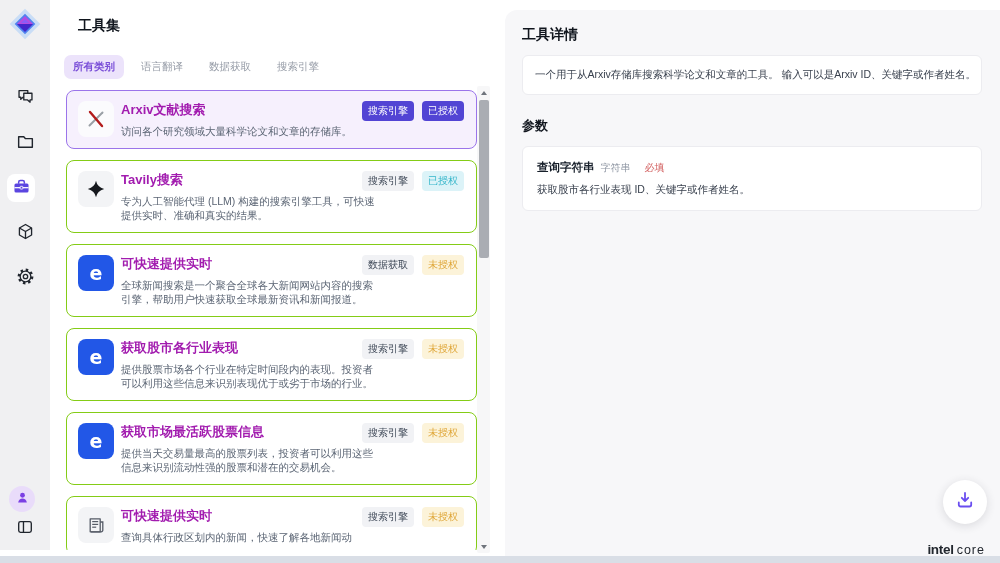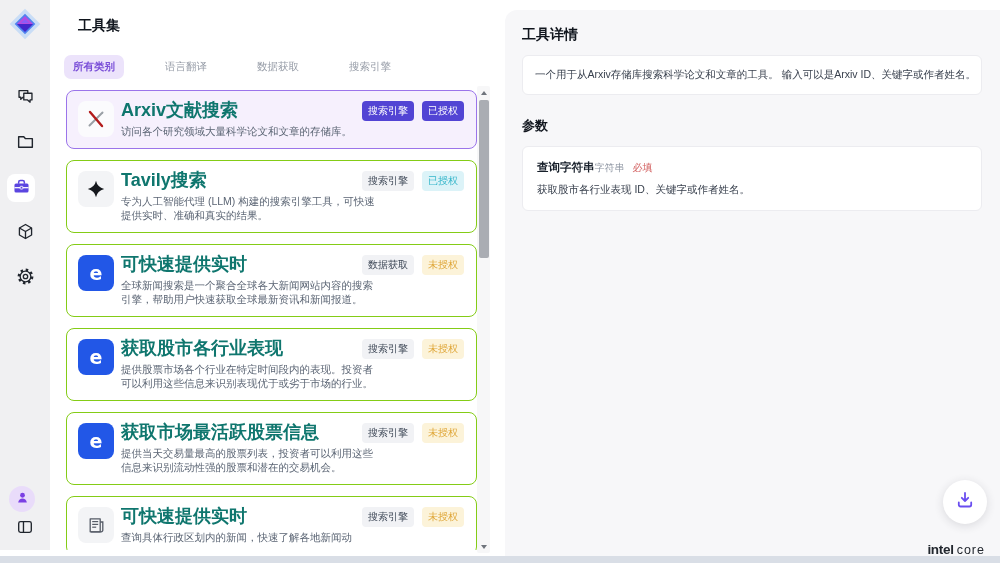--- a/index.html
+++ b/index.html
@@ -8,33 +8,33 @@
 
   
   .sidebar { position:absolute; left:0; top:0; width:50px; height:550px; background:#f0f0f2; }
   .logo { position:absolute; left:7px; top:6px; width:36px; height:36px; }
   .nav-ic { position:absolute; left:11px; width:28px; height:28px; display:flex; align-items:center; justify-content:center; cursor:pointer; }
   .nav-active-box { position:absolute; left:7px; top:174px; width:28px; height:28px; background:#ffffff; border-radius:8px; display:flex; align-items:center; justify-content:center; cursor:pointer; }
   .avatar { position:absolute; left:9px; top:486px; width:26px; height:26px; border-radius:50%; background:#e9dcfa; display:flex; align-items:center; justify-content:center; cursor:pointer; }
 
   
   .list-title { position:absolute; left:78px; top:17px; font-size:14px; font-weight:700; color:#10151d; }
-  .tabs { position:absolute; left:64px; top:55px; display:flex; align-items:center; gap:32px; }
+  .tabs { position:absolute; left:64px; top:55px; display:flex; align-items:center; gap:8px; }
   .tab { font-size:10.5px; color:#969ca7; padding:5px 9px; border-radius:7px; cursor:pointer; white-space:nowrap; }
   .tab.active { background:#ece3fb; color:#7a4fd8; font-weight:600; }
 
   .cards { position:absolute; left:66px; top:90px; width:411px; height:460px; overflow:hidden; display:flex; flex-direction:column; gap:11px; }
   .card { position:relative; background:#ffffff; border:1px solid #84cc16; border-radius:8px; padding:10px 12px 10px 54px; cursor:pointer; flex:none; }
   .card.selected { background:#f6f0fd; border:1.5px solid #9b74ea; min-height:58px; }
   .tool-icon { position:absolute; left:11px; top:10px; width:36px; height:36px; border-radius:8px; background:#f3f4f6; display:flex; align-items:center; justify-content:center; }
   .tool-icon.white { background:#fbfbfd; }
   .tool-icon.blue { background:#2257e7; }
   .tool-icon.blue .e-glyph { color:#ffffff; font-size:19px; font-weight:800; font-family:"DejaVu Sans", sans-serif; line-height:1; }
   .card-head { display:flex; align-items:flex-start; }
-  .card-title { font-size:18px; font-weight:700; color:#0f766e; line-height:18px; }
+  .card-title { font-size:13px; font-weight:700; color:#a21caf; line-height:18px; }
   .card-badges { margin-left:auto; display:flex; gap:8px; align-items:center; }
   .badge { font-size:10px; line-height:1; padding:5px 6px; border-radius:4px; white-space:nowrap; }
   .badge.purple { background:#5244d4; color:#ffffff; }
   .badge.gray   { background:#f1f2f5; color:#404a59; }
   .badge.cyan   { background:#dcf3f8; color:#36b6ca; }
   .badge.yellow { background:#fcf3d9; color:#dfa637; }
   .card-desc { margin-top:3px; font-size:10.5px; line-height:14px; color:#5b6574; max-width:256px; }
 
   
   .scrollbar { position:absolute; left:477px; top:86px; width:13px; height:467px; background:#f7f7f8; border-radius:2px; }
@@ -44,21 +44,21 @@
   .tri-down { width:0; height:0; border-left:3.5px solid transparent; border-right:3.5px solid transparent; border-top:4.5px solid #6f747c; }
   .sb-thumb { position:absolute; left:1.5px; top:14px; width:10px; height:158px; background:#aaadb3; border-radius:2px; cursor:pointer; }
 
   
   .detail { position:absolute; left:505px; top:10px; width:495px; height:546px; background:#f7f7f9; border-radius:12px 0 0 0; padding:16px 18px 0 17px; }
   .detail-title { font-size:14px; font-weight:700; color:#10151d; }
   .section-h { font-size:13px; font-weight:700; color:#10151d; margin-top:22px; }
   .intro-box { margin-top:11px; background:#ffffff; border:1px solid #ececf0; border-radius:6px; height:40px; display:flex; align-items:center; padding:0 12px; }
   .intro-text { font-size:10.5px; color:#39414e; white-space:nowrap; overflow:hidden; }
   .param-box { margin-top:11px; background:#ffffff; border:1px solid #ececf0; border-radius:6px; padding:13px 14px; }
-  .param-line { display:flex; align-items:baseline; gap:0; }
+  .param-line { display:flex; align-items:baseline; gap:6px; }
   .param-name { font-size:11.5px; font-weight:700; color:#18202b; }
   .param-type { font-size:10px; color:#8b93a0; }
   .param-req  { font-size:10px; color:#d25f5f;margin-left:8px; }
   .param-desc { margin-top:8px; font-size:10.5px; color:#39414e; }
 
   .fab { position:absolute; right:13px; top:470px; width:44px; height:44px; border-radius:50%; background:#ffffff; box-shadow:0 2px 10px rgba(40,40,60,.14); display:flex; align-items:center; justify-content:center; cursor:pointer; }
 
   .brand { position:absolute; right:15px; top:532px; display:flex; align-items:baseline; gap:3px; }
   .brand-intel { font-size:13.5px; font-weight:700; letter-spacing:-.3px; color:#22272e; }
   .brand-core { font-size:12.5px; font-weight:400; letter-spacing:1px; color:#22272e; }

